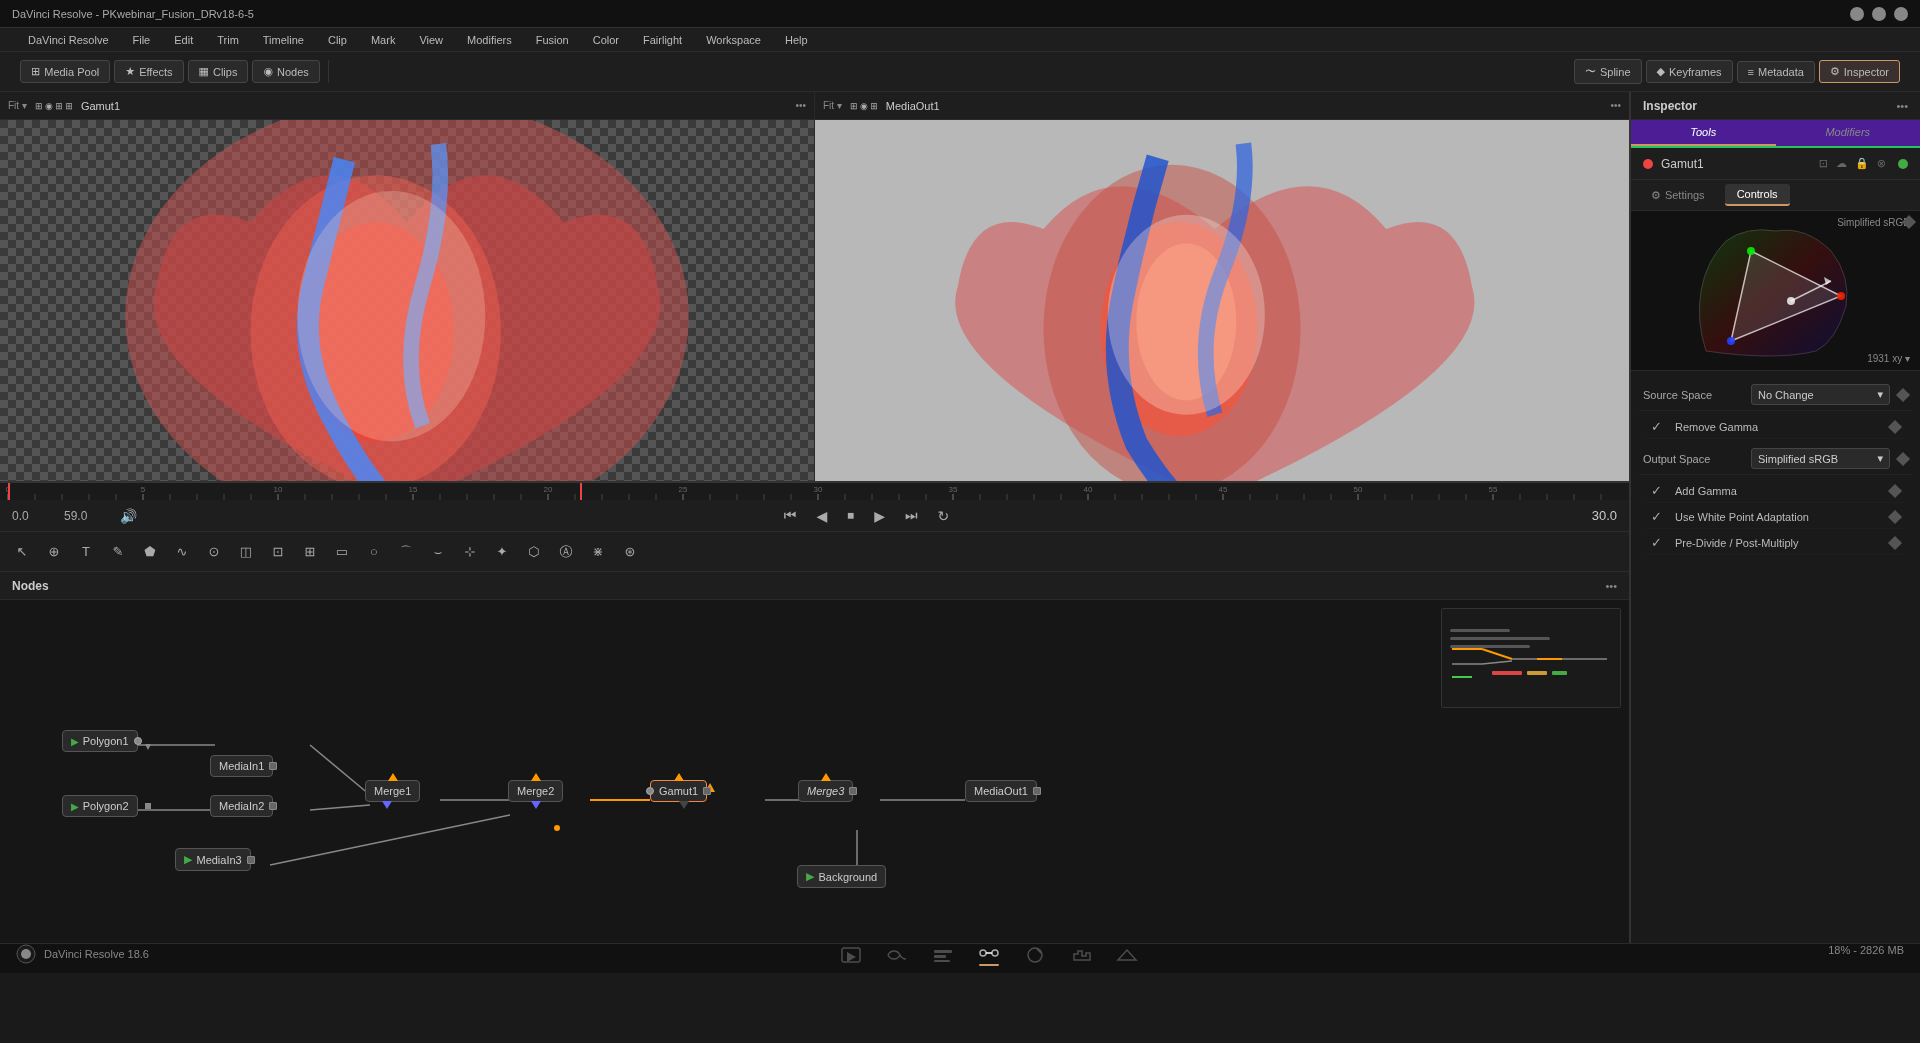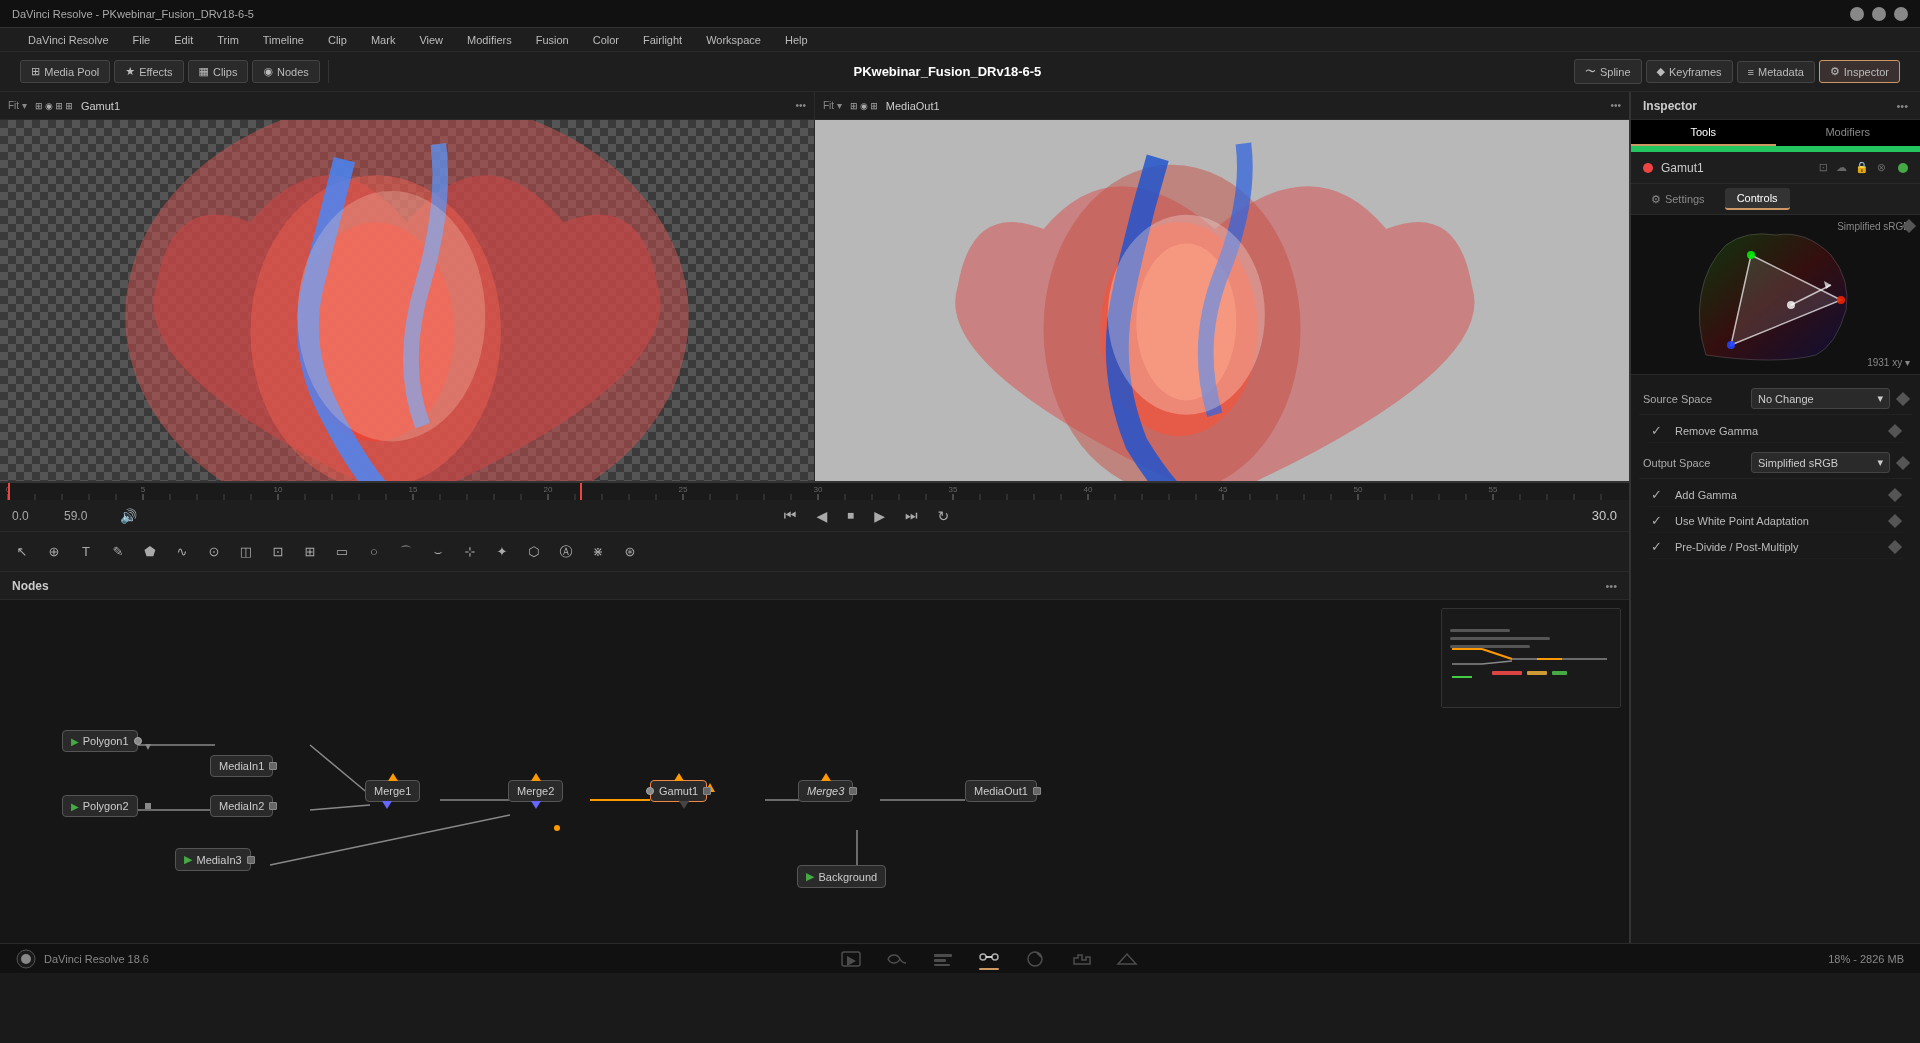--- a/index.html
+++ b/index.html
@@ -286,22 +286,23 @@
     }
     #inspector-title {
       color: #ccc;
       font-size: 12px;
       font-weight: bold;
       flex: 1;
     }
 
     #inspector-tabs {
       display: flex;
-      background: #000000;
-      border-bottom: 6px solid #22c55e;
+      background: #4c1d95;
+      border-bottom: 2px solid #22c55e;
+      font-style: italic;
     }
     .inspector-tab {
       flex: 1;
       padding: 6px 0;
       text-align: center;
       font-size: 11px;
       color: #888;
       cursor: pointer;
       border-bottom: 2px solid transparent;
     }
@@ -430,21 +431,21 @@
       font-size: 13px;
       width: 16px;
     }
 
     
     #status-bar {
       height: 30px;
       background: #111;
       border-top: 1px solid #2a2a2a;
       display: flex;
-      align-items: center;
+      align-items: flex-start;
       padding: 0 16px;
       gap: 16px;
       justify-content: space-between;
     }
     .status-text { color: #888; font-size: 11px; }
 
     
     #minimap {
       position: absolute;
       top: 8px;
@@ -510,21 +511,20 @@
     </button>
     <button class="toolbar-btn">
       <span>▦</span>
       <span>Clips</span>
     </button>
     <button class="toolbar-btn">
       <span>◉</span>
       <span>Nodes</span>
     </button>
   </div>
-  <div class="toolbar-title">PKwebinar_Fusion_DRv18-6-5</div>
   <div class="toolbar-group" style="margin-left:auto;">
     <button class="toolbar-btn">
       <span>〜</span>
       <span>Spline</span>
     </button>
     <button class="toolbar-btn">
       <span>◆</span>
       <span>Keyframes</span>
     </button>
     <button class="toolbar-btn">

